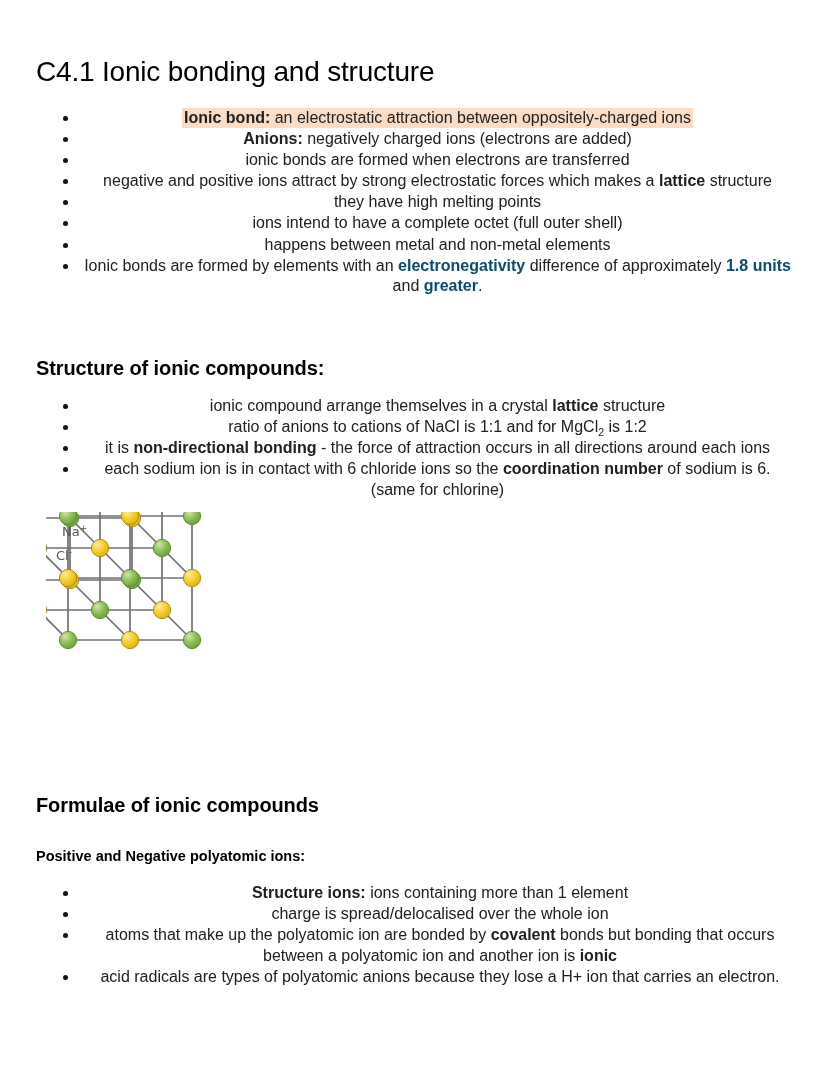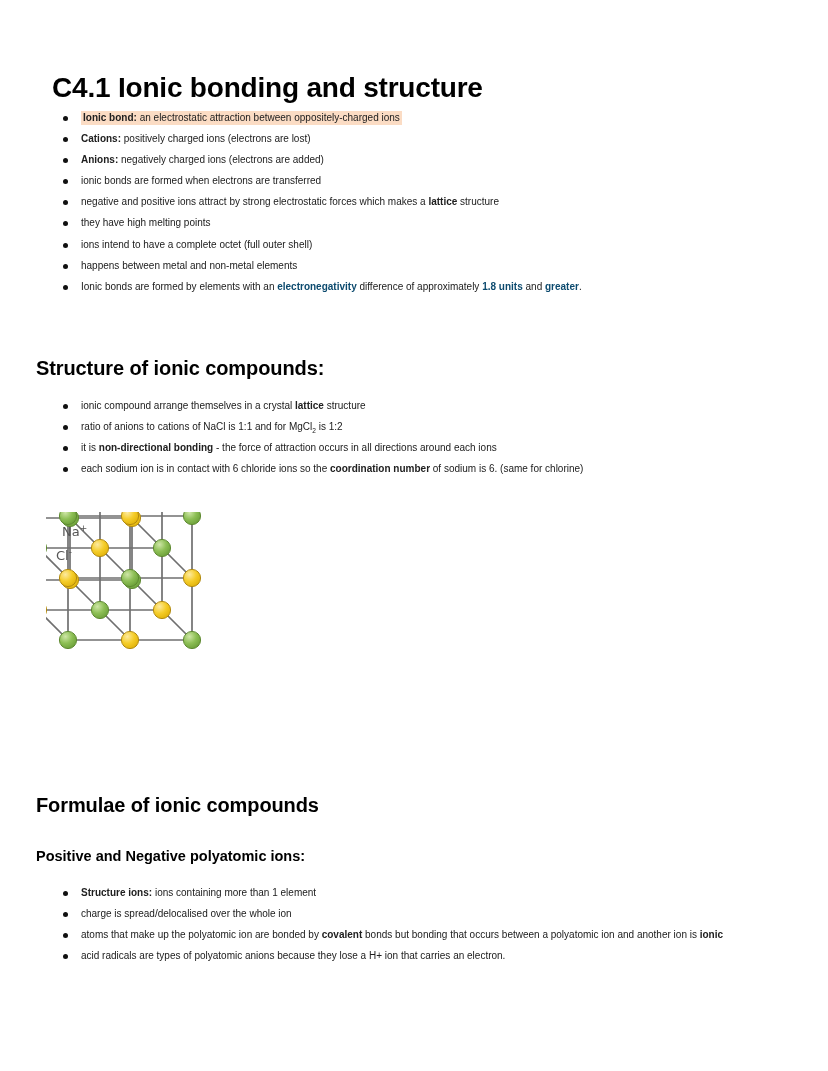--- a/index.html
+++ b/index.html
@@ -19,23 +19,23 @@
     position: absolute;
     inset: 0;
     padding: 0;
   }
 
   
   h1.doc-title {
     position: absolute;
     left: 36px;
     top: 57px;
-    margin: 16px;
+    margin: 0;
     font-size: 28px;
-    font-weight: bold;
+    font-weight: normal;
     letter-spacing: -0.2px;
     color: #000;
     line-height: 1.1;
   }
   h2.section-heading {
     margin: 0;
     font-size: 20px;
     font-weight: bold;
     color: #000;
     letter-spacing: -0.1px;
@@ -49,24 +49,25 @@
 
   
   ul.bullets {
     margin: 0;
     padding: 0;
     list-style: none;
   }
   ul.bullets > li {
     position: relative;
     padding-left: 27px;
-    font-size: 10px;
+    font-size: 16px;
     line-height: 20.6px;
     color: #202020;
     margin: 0 0 0.5px 0;
+    text-align: center;
   }
   ul.bullets > li::before {
     content: "";
     position: absolute;
     left: 9px;
     top: 8px;
     width: 5px;
     height: 5px;
     border-radius: 50%;
     background: #111;
@@ -106,23 +107,20 @@
 
   <h1 class="doc-title">C4.1 Ionic bonding and structure</h1>
 
   <div id="block-intro-list">
     <ul class="bullets">
 
       <li>
         <span class="hl"><b>Ionic bond:</b><span> an electrostatic attraction between oppositely-charged ions</span></span>
       </li>
 
-      <li>
-        <b>Cations:</b><span> positively charged ions (electrons are lost)</span>
-      </li>
 
       <li>
         <b>Anions:</b><span> negatively charged ions (electrons are added)</span>
       </li>
 
       <li>
         <span>ionic bonds are formed when electrons are transferred</span>
       </li>
 
       <li>

